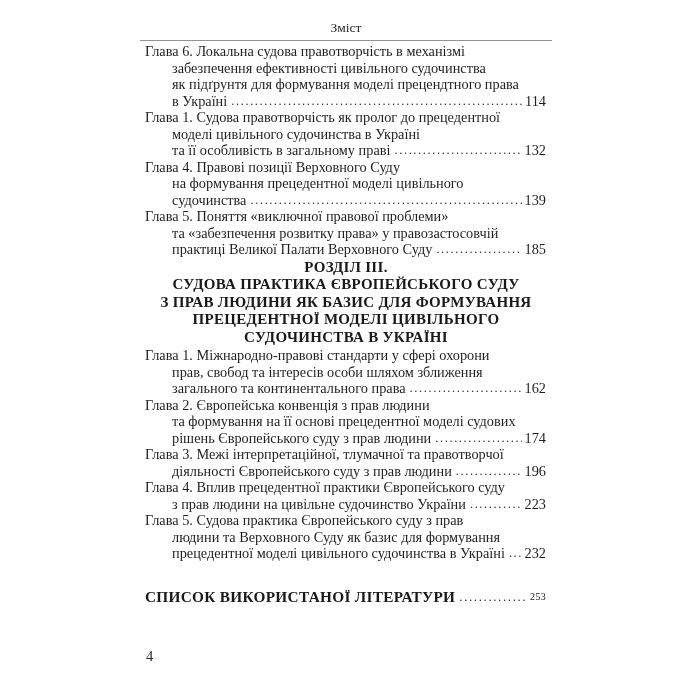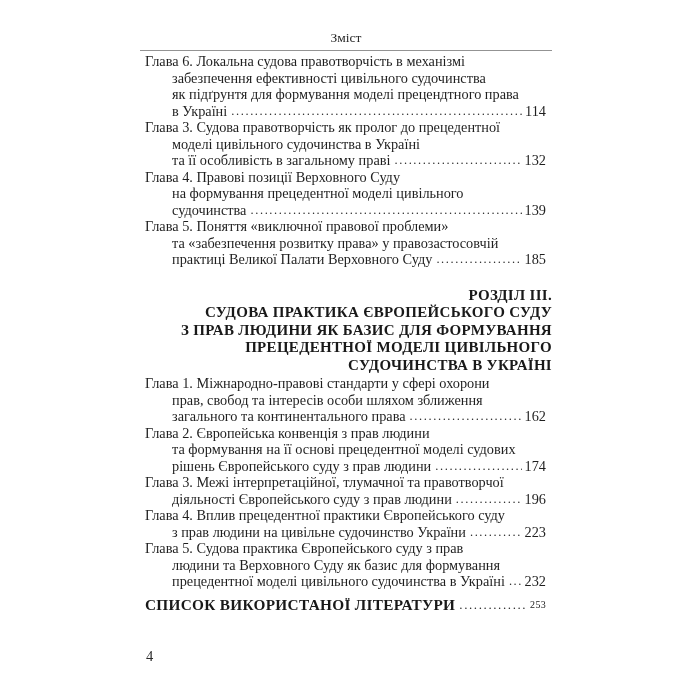--- a/index.html
+++ b/index.html
@@ -14,21 +14,21 @@
   }
   .page {
     position: relative;
     width: 700px;
     height: 700px;
     background: #ffffff;
   }
   .content {
     position: absolute;
     left: 140px;
-    top: 30px;
+    top: 20px;
     width: 412px;
   }
   .doc-title {
     text-align: center;
     font-size: 13.5px;
     line-height: 16px;
     margin-bottom: 4px;
     color: #2a2a2a;
   }
   .header-rule {
@@ -58,32 +58,32 @@
     font-weight: normal;
     font-size: 12.5px;
   }
   .leader::after {
     content: "..................................................................................................................................";
     letter-spacing: 1.6px;
   }
   .pg { flex: none; }
   .section-heading {
     font-weight: bold;
-    text-align: right;
+    text-align: center;
     font-size: 15px;
     line-height: 17.5px;
     letter-spacing: 0.3px;
-    margin: 19px 0 1px 0;
+    margin: 1px 0 1px 0;
     color: #191919;
   }
   .list-entry {
     font-weight: bold;
     font-size: 15.3px;
     letter-spacing: 0.3px;
-    margin-top: 7px;
+    margin-top: 27px;
     color: #191919;
   }
   .list-entry .pg,
   .list-entry .leader { font-weight: normal; font-size: 13px; }
   .list-entry .pg { font-size: 10px; }
   .folio {
     position: absolute;
     left: 146px;
     top: 648px;
     font-size: 14.5px;
@@ -102,21 +102,21 @@
           <div class="first">Глава 6. Локальна судова правотворчість в механізмі</div>
           <div class="cont">забезпечення ефективності цивільного судочинства</div>
           <div class="cont">як підґрунтя для формування моделі прецендтного права</div>
           <div class="cont lastline">
             <span class="txt">в Україні</span>
             <span class="leader"></span>
             <span class="pg">114</span>
           </div>
         </div>
         <div class="entry">
-          <div class="first">Глава 3. Судова правотворчість як пролог до прецедентної</div>
+          <div class="first">Глава 1. Судова правотворчість як пролог до прецедентної</div>
           <div class="cont">моделі цивільного судочинства в Україні</div>
           <div class="cont lastline">
             <span class="txt">та її особливість в загальному праві</span>
             <span class="leader"></span>
             <span class="pg">132</span>
           </div>
         </div>
         <div class="entry">
           <div class="first">Глава 4. Правові позиції Верховного Суду</div>
           <div class="cont">на формування прецедентної моделі цивільного</div>

